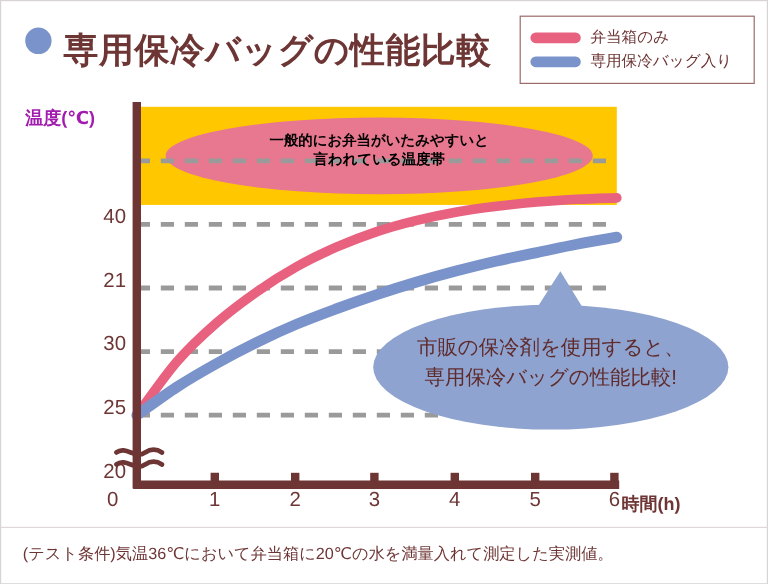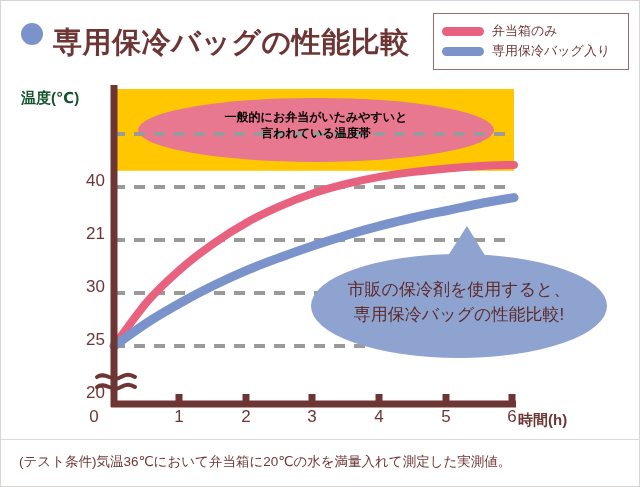--- a/index.html
+++ b/index.html
@@ -17,21 +17,21 @@
   .title-text{font-size:29px;font-weight:bold;color:#6e3535;letter-spacing:0.5px;white-space:nowrap;}
 
   
   .legend{position:absolute;left:432px;top:12px;width:196px;box-sizing:border-box;
           border:1px solid #9a6b6b;background:#fff;padding:6px 8px 7px 8px;}
   .legend-item{display:flex;align-items:center;gap:8px;margin:2px 0;}
   .legend-swatch{width:42px;height:9px;border-radius:5px;flex:0 0 auto;}
   .legend-label{font-size:13px;color:#6e3535;white-space:nowrap;}
 
   
-  .axis-title-y{position:absolute;left:20px;top:88px;font-size:15px;font-weight:bold;color:#14532d;white-space:nowrap;}
+  .axis-title-y{position:absolute;left:20px;top:88px;font-size:15px;font-weight:bold;color:#a21caf;white-space:nowrap;}
   .axis-title-x{position:absolute;left:517px;top:410px;font-size:15px;font-weight:bold;color:#6e3535;white-space:nowrap;}
 
   .ytick{position:absolute;right:0;font-size:17px;color:#6e3535;text-align:right;
          transform:translateY(-50%);width:40px;}
   .ytick-wrap{position:absolute;left:58px;top:0;width:46px;height:487px;margin-top:47px;}
 
   .xtick{position:absolute;top:406px;font-size:17px;color:#6e3535;transform:translateX(-50%);}
 
   svg.plot{position:absolute;left:0;top:0;width:640px;height:487px;}
 

